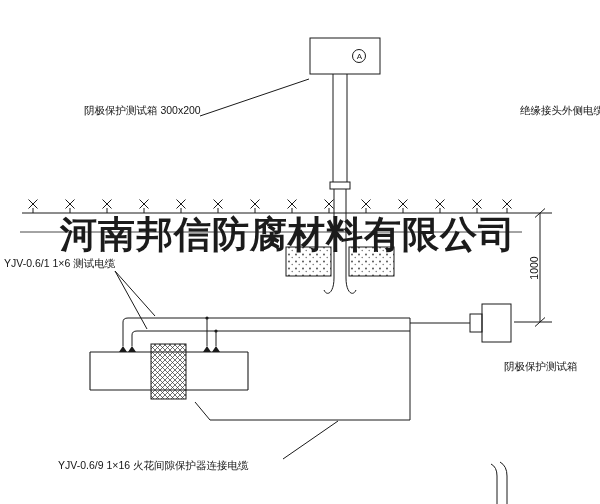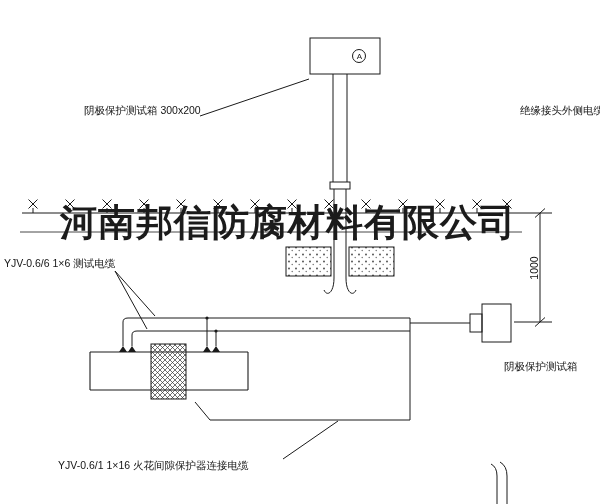--- a/index.html
+++ b/index.html
@@ -3,21 +3,21 @@
 <meta charset="utf-8">
 <style>
   html,body{margin:0;padding:0;background:#ffffff;}
   .canvas{
     position:relative;width:600px;height:504px;background:#ffffff;overflow:hidden;
     font-family:"Liberation Sans","DejaVu Sans",sans-serif;color:#141414;
   }
   .canvas svg{position:absolute;left:0;top:0;}
   .label{position:absolute;font-size:10.5px;line-height:13px;white-space:nowrap;color:#141414;}
   .watermark{
-    position:absolute;left:60px;top:198px;white-space:nowrap;
+    position:absolute;left:60px;top:210px;white-space:nowrap;
     font-family:"Liberation Serif","DejaVu Serif",serif;
     font-size:37px;font-weight:bold;letter-spacing:1px;color:#1b1b1b;
   }
   .dim{
     position:absolute;left:512px;top:262px;width:44px;text-align:center;
     font-size:10.5px;transform:rotate(-90deg);color:#141414;
   }
   .circle-a{
     position:absolute;left:353px;top:50px;width:13px;height:13px;
     font-size:8px;line-height:13px;text-align:center;color:#141414;
@@ -138,25 +138,25 @@
     <g stroke="#1a1a1a" fill="none">
       <path d="M497,504 V476 Q497,467 491,464"></path>
       <path d="M507,504 V476 Q507,466 500,462"></path>
     </g>
   </svg>
 
   <div class="label" style="left:84px;top:104px">阴极保护测试箱 300x200</div>
 
   <div class="label" style="left:520px;top:104px">绝缘接头外侧电缆</div>
 
-  <div class="label" style="left:4px;top:257px">YJV-0.6/6 1×6  测试电缆</div>
+  <div class="label" style="left:4px;top:257px">YJV-0.6/1 1×6  测试电缆</div>
 
   <div class="label" style="left:504px;top:360px">阴极保护测试箱</div>
 
-  <div class="label" style="left:58px;top:459px">YJV-0.6/1 1×16  火花间隙保护器连接电缆</div>
+  <div class="label" style="left:58px;top:459px">YJV-0.6/9 1×16  火花间隙保护器连接电缆</div>
 
   <div class="dim">1000</div>
 
   <div class="circle-a">A</div>
 
   <div class="watermark">河南邦信防腐材料有限公司</div>
 
 </div>
 
 </body></html>

